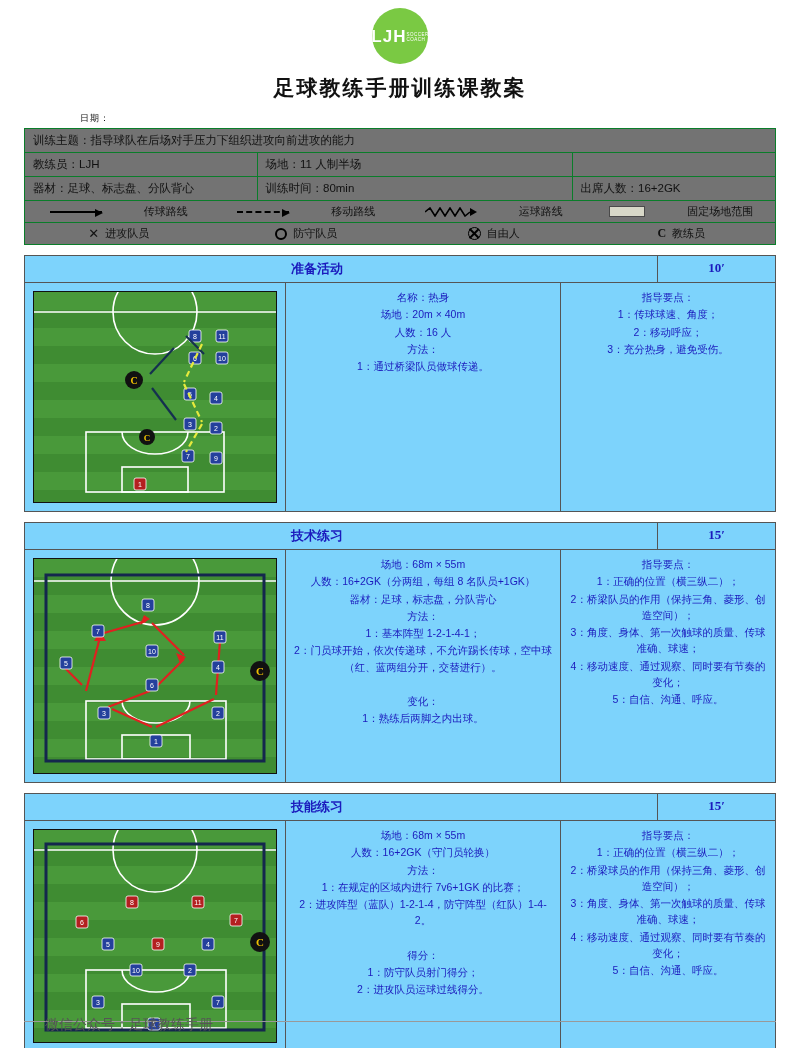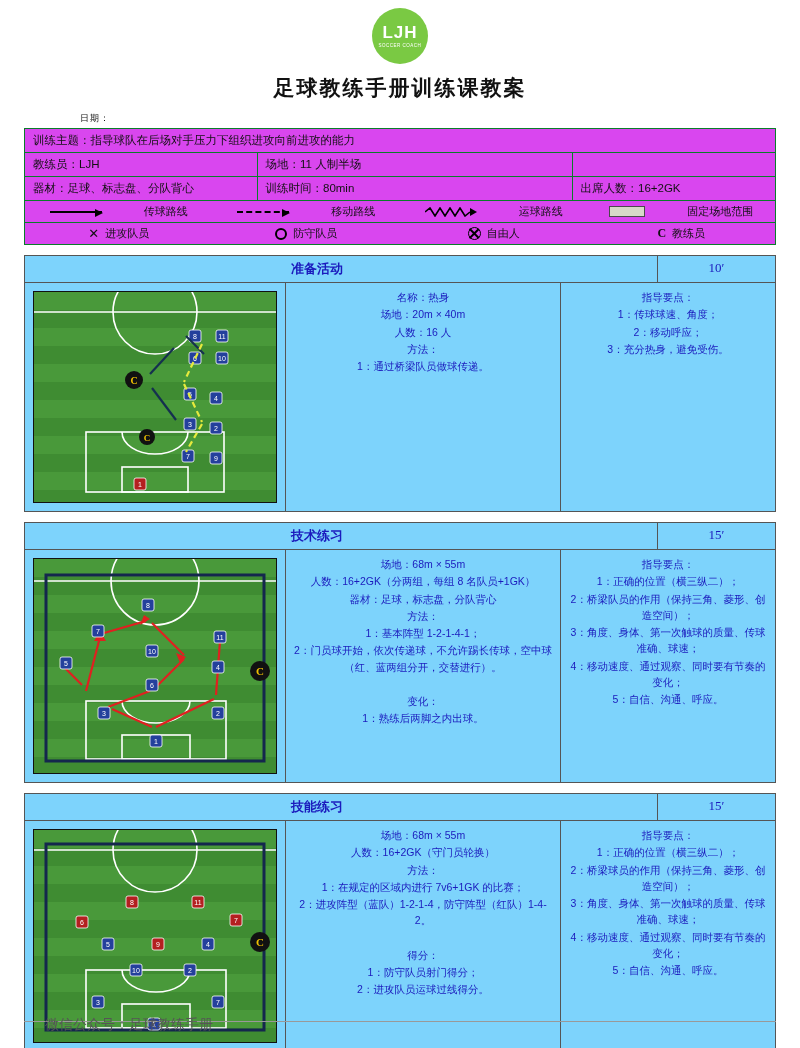--- a/index.html
+++ b/index.html
@@ -13,21 +13,21 @@
     position: relative;
     overflow: hidden;
   }
   .page { width:800px; height:1048px; position:relative; padding: 0 24px; }
 
   
   .logo-wrap { display:flex; justify-content:center; padding-top:8px; }
   .logo {
     width:56px; height:56px; border-radius:50%;
     background:#7ac943;
-    display:flex; flex-direction:column; align-items:center; justify-content:center;
+    display:flex; flex-direction:row; align-items:center; justify-content:center;
     color:#fff; line-height:1;
   }
   .logo .lj { font-size:17px; font-weight:bold; letter-spacing:1px; }
   .logo .sub { font-size:4.5px; margin-top:3px; letter-spacing:.5px; }
 
   .doc-title {
     text-align:center;
     font-family:"Liberation Serif","DejaVu Serif",serif;
     font-weight:bold;
     font-size:21px;
@@ -38,21 +38,21 @@
   .date-line {
     font-size:9px;
     margin:10px 0 3px 56px;
     color:#111;
     letter-spacing:1px;
   }
 
   
   .info-table {
     border:1.5px solid #0a7d2a;
-    background:#d946ef;
+    background:#737373;
     color:#111;
     font-size:11.5px;
     width:100%;
   }
   .info-row { display:flex; border-bottom:1.5px solid #0a7d2a; }
   .info-row:last-child { border-bottom:none; }
   .info-cell { padding:4px 8px; border-right:1.5px solid #0a7d2a; }
   .info-cell:last-child { border-right:none; }
   .c-topic { flex:1 1 auto; }
   .c-coach { width:31%; }
@@ -98,21 +98,21 @@
     background:#7dd3fc;
   }
   .sec-head { display:flex; border-bottom:1px solid #555; }
   .sec-title {
     flex:1; text-align:center; font-size:13px; font-weight:bold;
     padding:4px 0; color:#1b1bbd;
     font-family:"Liberation Serif","DejaVu Serif",serif;
   }
   .sec-time {
     width:118px; border-left:1px solid #555; text-align:center;
-    font-size:13px; color:#1b1bbd; font-weight:normal; padding:4px 0;
+    font-size:13px; color:#1b1bbd; font-weight:bold; padding:4px 0;
     font-family:"Liberation Serif","DejaVu Serif",serif;
     margin-left:48px;
   }
   .sec-body { display:flex; }
   .pitch-cell { width:260px; padding:8px; }
   .mid-cell { flex:1; border-left:1px solid #555; padding:6px 8px; font-size:10.5px; color:#1b1bbd; line-height:1.55; }
   .right-cell { width:215px; border-left:1px solid #555; padding:6px 8px; font-size:10.5px; color:#1b1bbd; line-height:1.55; }
   .mid-cell p, .right-cell p { margin:0 0 1px 0; }
   .blk { margin-bottom:2px;text-align:center; }
 

